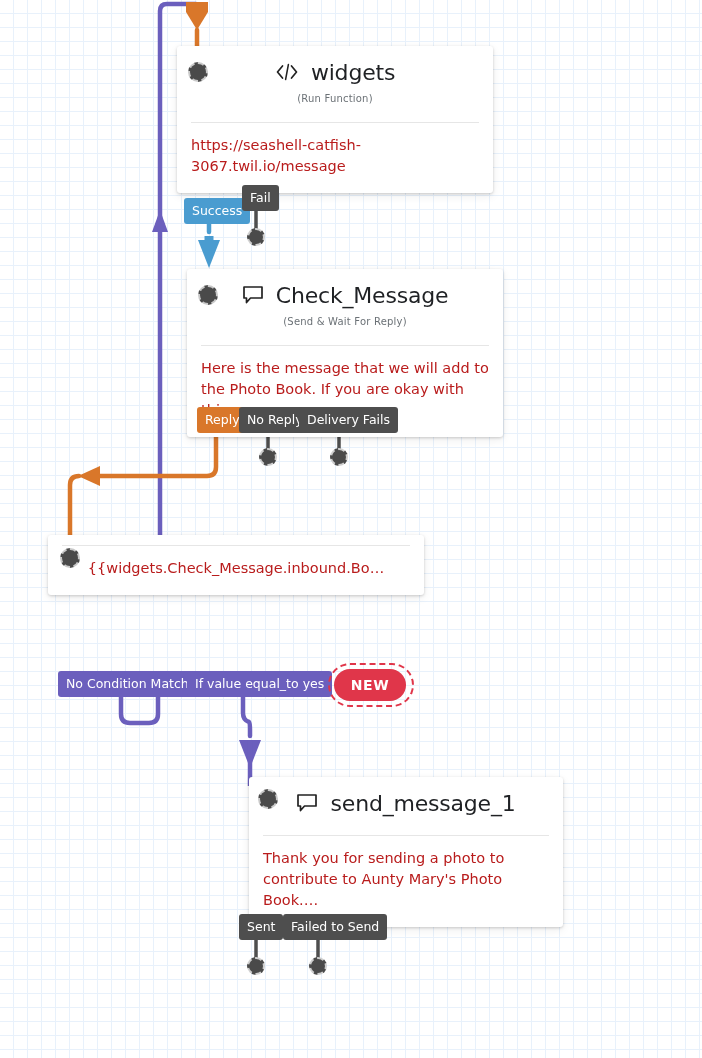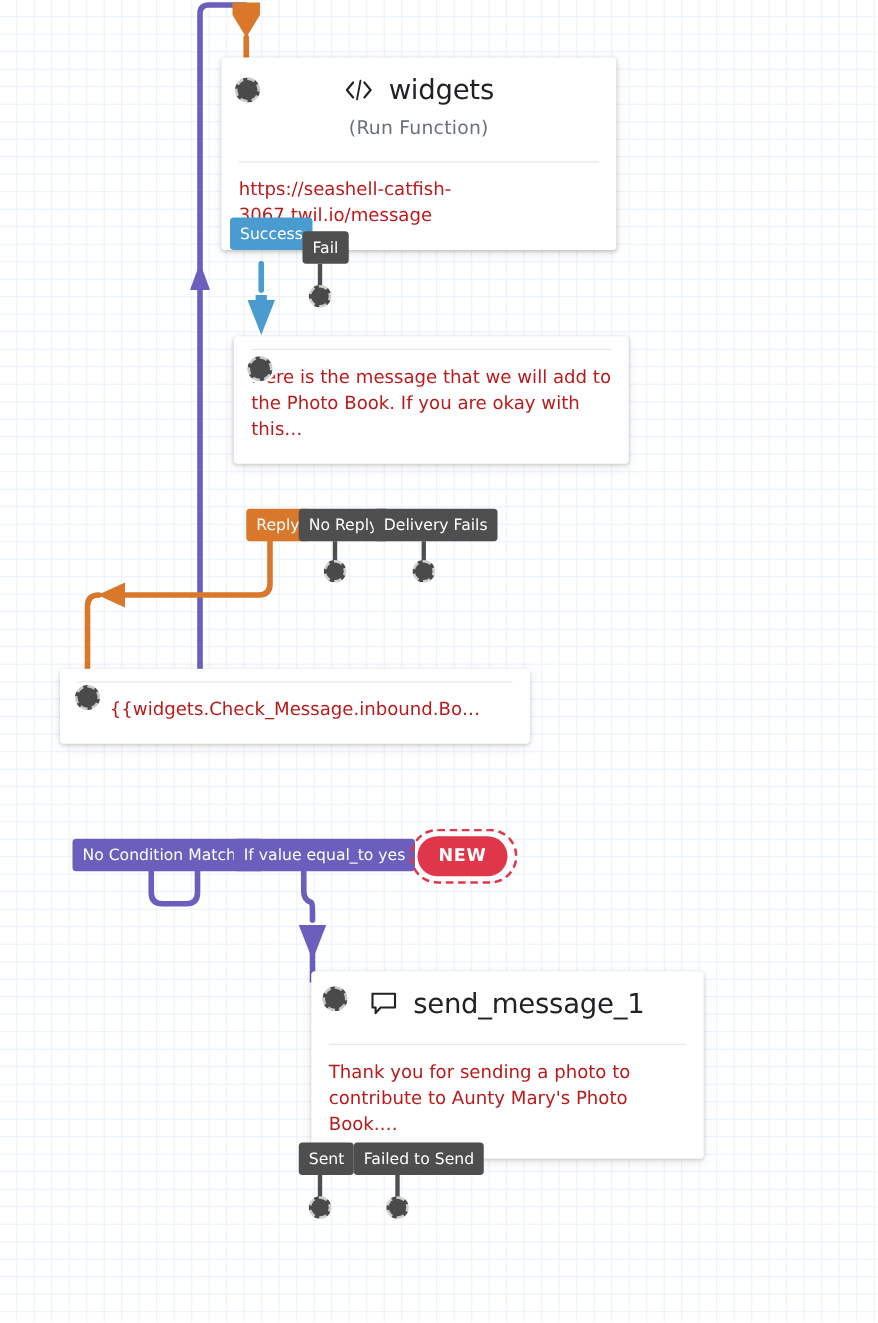--- a/index.html
+++ b/index.html
@@ -52,21 +52,21 @@
     vertical-align: middle;
   }
   .node-icon {
     display: inline-block;
     vertical-align: middle;
     margin-right: 7px;
     position: relative;
     top: 1px;
   }
   .node-sub {
-    font-size: 15px;
+    font-size: 10px;
     color: #6b7176;
     text-align: center;
     margin-top: 7px;
     letter-spacing: 0.2px;
   }
   .node-rule {
     height: 1px;
     background: #e6e6e6;
     margin: 10px 14px 0 14px;
   }
@@ -221,26 +221,35 @@
           <path d="M16.5,3 L21.5,9 L16.5,15" fill="none" stroke="#222" stroke-width="1.7" stroke-linecap="round" stroke-linejoin="round"></path>
           <path d="M13.4,1.5 L10.6,16.5" fill="none" stroke="#222" stroke-width="1.5" stroke-linecap="round"></path>
         </svg>
       </span>
       <span class="node-title">widgets</span>
       <div class="node-sub">(Run Function)</div>
     </div>
     <div class="node-rule"></div>
     <div class="node-body">https://seashell-catfish-3067.twil.io/message</div>
   </div>
-  <div class="pill blue" style="left:184px; top:174px;">Success</div>
+  <div class="pill blue" style="left:184px; top:198px;">Success</div>
   <div class="pill gray" style="left:242px; top:185px;">Fail</div>
   <div class="out-dot" style="left:247px; top:228px;"></div>
 
   <div class="node" style="left:187px; top:269px; width:316px;">
     <div class="in-dot" style="left:11px; top:16px;"></div>
+    <div class="node-head">
+      <span class="node-icon">
+        <svg width="22" height="20" viewBox="0 0 22 20">
+          <path d="M2,2 H20 V13 H8.5 L4.5,17.5 V13 H2 Z" fill="none" stroke="#222" stroke-width="1.7" stroke-linejoin="round"></path>
+        </svg>
+      </span>
+      <span class="node-title">Check_Message</span>
+      <div class="node-sub">(Send &amp; Wait For Reply)</div>
+    </div>
     <div class="node-rule"></div>
     <div class="node-body">Here is the message that we will add to the Photo Book. If you are okay with this…</div>
   </div>
   <div class="pill orange" style="left:197px; top:407px;">Reply</div>
   <div class="pill gray" style="left:239px; top:407px;">No Reply</div>
   <div class="pill gray" style="left:299px; top:407px;">Delivery Fails</div>
   <div class="out-dot" style="left:259px; top:448px;"></div>
   <div class="out-dot" style="left:330px; top:448px;"></div>
 
   <div class="node" style="left:48px; top:535px; width:376px;">

